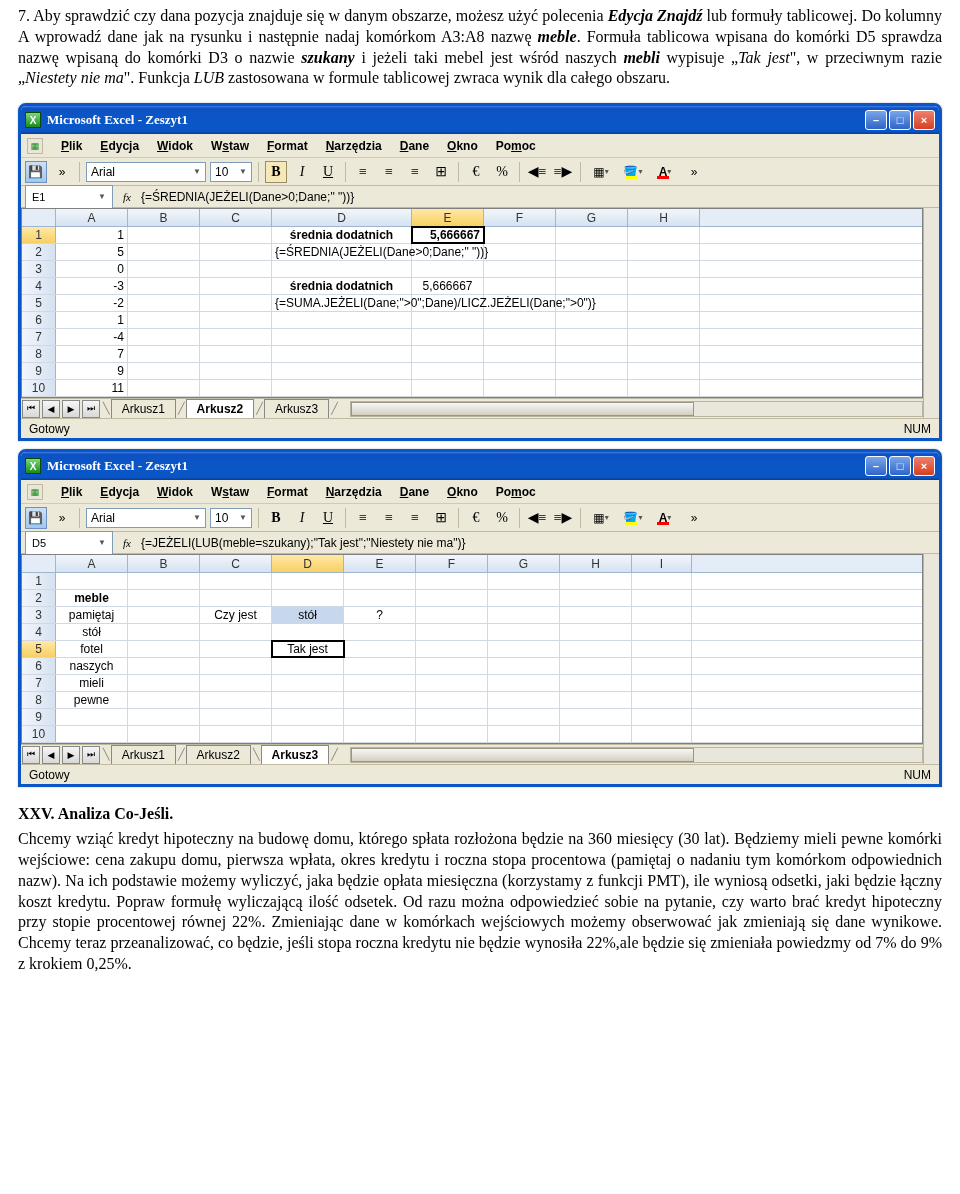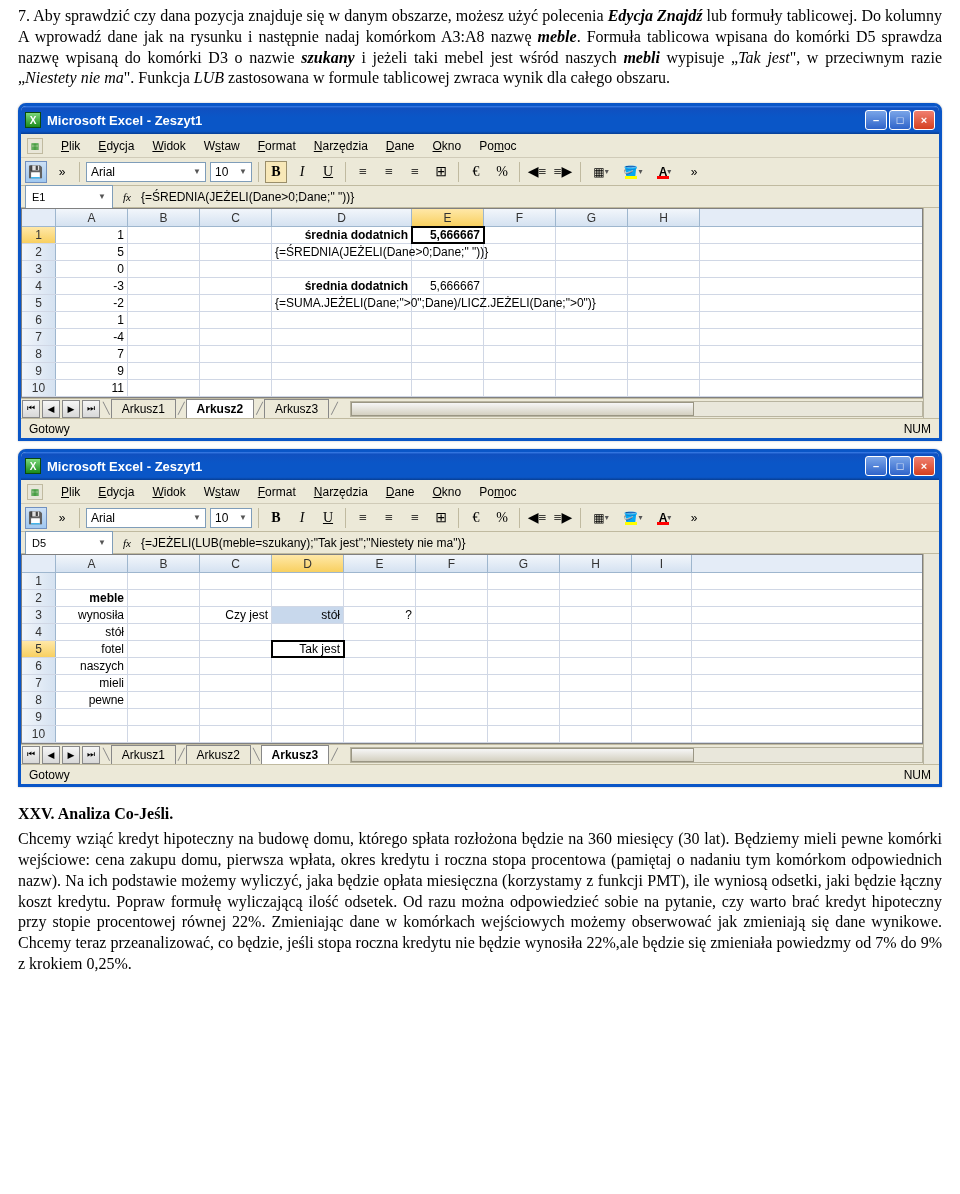--- a/index.html
+++ b/index.html
@@ -5,28 +5,28 @@
   * { box-sizing: border-box; margin: 0; padding: 0; }
   body { font-family: Tahoma, Arial, sans-serif; font-size: 11px; background: #fff; color: #000; width: 960px; }
   
   .doc-text { font-family: "Times New Roman", serif; font-size: 16px; line-height: 1.3; padding: 6px 18px; text-align: justify; }
   .doc-text b { font-weight: bold; }
   .doc-text i { }
   
   .excel-window { margin: 8px 18px; border: 3px solid #0a56c7; border-radius: 8px 8px 0 0; background: #ece9d8; box-shadow: 0 0 2px rgba(0,0,0,.3); overflow: hidden; }
   .titlebar { height: 28px; background: linear-gradient(#3b7ee8,#1050c0 8%,#0a56c7 40%,#0a56c7 90%,#083e93); color: #fff; display: flex; align-items: center; padding: 0 4px; font-weight: bold; font-size: 13px; }
   .titlebar .excel-icon { width: 16px; height: 16px; background: linear-gradient(#7cd87c,#1a8a1a); border: 1px solid #0a4a0a; margin-right: 6px; display:flex; align-items:center; justify-content:center; color:#fff; font-size:10px;}
-  .titlebar .title { flex: 1; }
+  .titlebar .title { flex: 1; font-family: Liberation Serif, serif; }
   .win-btns { display: flex; gap: 2px; }
   .win-btn { width: 22px; height: 20px; border: 1px solid #fff; border-radius: 3px; background: linear-gradient(#7aa5e8,#2f64ca); display:flex; align-items:center; justify-content:center; color:#fff; font-size:11px; }
   .win-btn.close { background: linear-gradient(#f08070,#d54020); }
   
   .menubar { height: 24px; background: #ece9d8; border-bottom: 1px solid #d0cbb8; display: flex; align-items: center; padding: 0 6px; gap: 2px; font-size: 12px; }
   .menubar .sys-icon { width:16px; height:16px; background:#e8e6d8; border:1px solid #c0baa0; margin-right:8px; display:flex; align-items:center; justify-content:center; font-size:9px; color:#1a8a1a;}
-  .menu-item { padding: 3px 8px; cursor: default; }
+  .menu-item { padding: 3px 8px; cursor: default; font-weight: bold; }
   .menu-item u { text-decoration: underline; }
   
   .toolbar { height: 28px; background: #ece9d8; border-bottom: 1px solid #c0baa0; display: flex; align-items: center; padding: 0 4px; gap: 4px; font-size: 12px; }
   .tb-btn { width: 22px; height: 22px; border: 1px solid transparent; display:flex; align-items:center; justify-content:center; font-size:12px; }
   .tb-btn.disk { background: linear-gradient(#cce0f5,#a0c8f0); border:1px solid #7090c0; }
   .tb-sep { width:1px; height:20px; background:#c0baa0; margin:0 2px; }
   .font-select { width: 120px; height: 20px; border: 1px solid #7f9db9; background: #fff; padding: 0 4px; display:flex; align-items:center; justify-content:space-between; font-size:12px;}
   .size-select { width: 42px; height: 20px; border: 1px solid #7f9db9; background: #fff; padding: 0 4px; display:flex; align-items:center; justify-content:space-between; font-size:12px;}
   .dd-arrow { font-size: 8px; color:#555; }
   .fmt-btn { width: 22px; height:22px; display:flex; align-items:center; justify-content:center; font-family:"Times New Roman",serif; font-size:14px; border:1px solid transparent;}
@@ -46,21 +46,21 @@
   .col-h.wide { flex:0 0 140px; }
   .col-h.narrow { flex:0 0 60px; }
   .col-h.sel { background:linear-gradient(#ffe8a8,#f8d060);}
   
   .grid-row { display:flex; height:17px; border-bottom:1px solid #d0d7e5;}
   .row-h { flex:0 0 34px; border-right:1px solid #9eb6ce; text-align:center; line-height:17px; background:linear-gradient(90deg,#f2f6fb,#d5e2f1); font-size:12px; color:#333;}
   .row-h.sel { background:linear-gradient(#ffe8a8,#f8d060);}
   .cell { flex:0 0 72px; border-right:1px solid #d0d7e5; padding:0 3px; line-height:17px; font-size:12px; overflow:visible; white-space:nowrap; text-align:right;}
   .cell.wide { flex:0 0 140px;}
   .cell.narrow { flex:0 0 60px;}
-  .cell.left { text-align:right;}
+  .cell.left { text-align:center;}
   .cell.bold { font-weight:bold;}
   .cell.active { outline:2px solid #000; outline-offset:-1px; background:#fff;}
   .cell.sel { background:#c8d8ec;}
   .cell.overflow-container { position:relative; overflow:visible;}
   .cell .overflow-text { position:absolute; left:3px; top:0; white-space:nowrap; z-index:1; background:transparent;}
   
   .sheet-footer { height:20px; background:#ece9d8; display:flex; align-items:center; border-top:1px solid #c0baa0;}
   .nav-btns { display:flex;}
   .nav-btn { width:18px; height:18px; border:1px solid #888; background:linear-gradient(#f6f6f6,#d8d8d8); margin:1px; display:flex; align-items:center; justify-content:center; font-size:9px;}
   .tab { padding:2px 10px; background:#fff; border:1px solid #888; border-bottom:none; margin-left:-1px; font-size:12px;}
@@ -421,21 +421,21 @@
             <div class="cell"></div>
             <div class="cell"></div>
             <div class="cell"></div>
             <div class="cell"></div>
             <div class="cell"></div>
             <div class="cell"></div>
             <div class="cell narrow"></div>
         </div>
         <div class="grid-row">
             <div class="row-h">3</div>
-          <div class="cell left">wynosiła</div>
+          <div class="cell left">pamiętaj</div>
             <div class="cell"></div>
           <div class="cell left">Czy jest</div>
           <div class="cell left sel">stół</div>
           <div class="cell left">?</div>
           <div class="cell"></div>
             <div class="cell"></div>
             <div class="cell"></div>
             <div class="cell narrow"></div>
         </div>
         <div class="grid-row">

